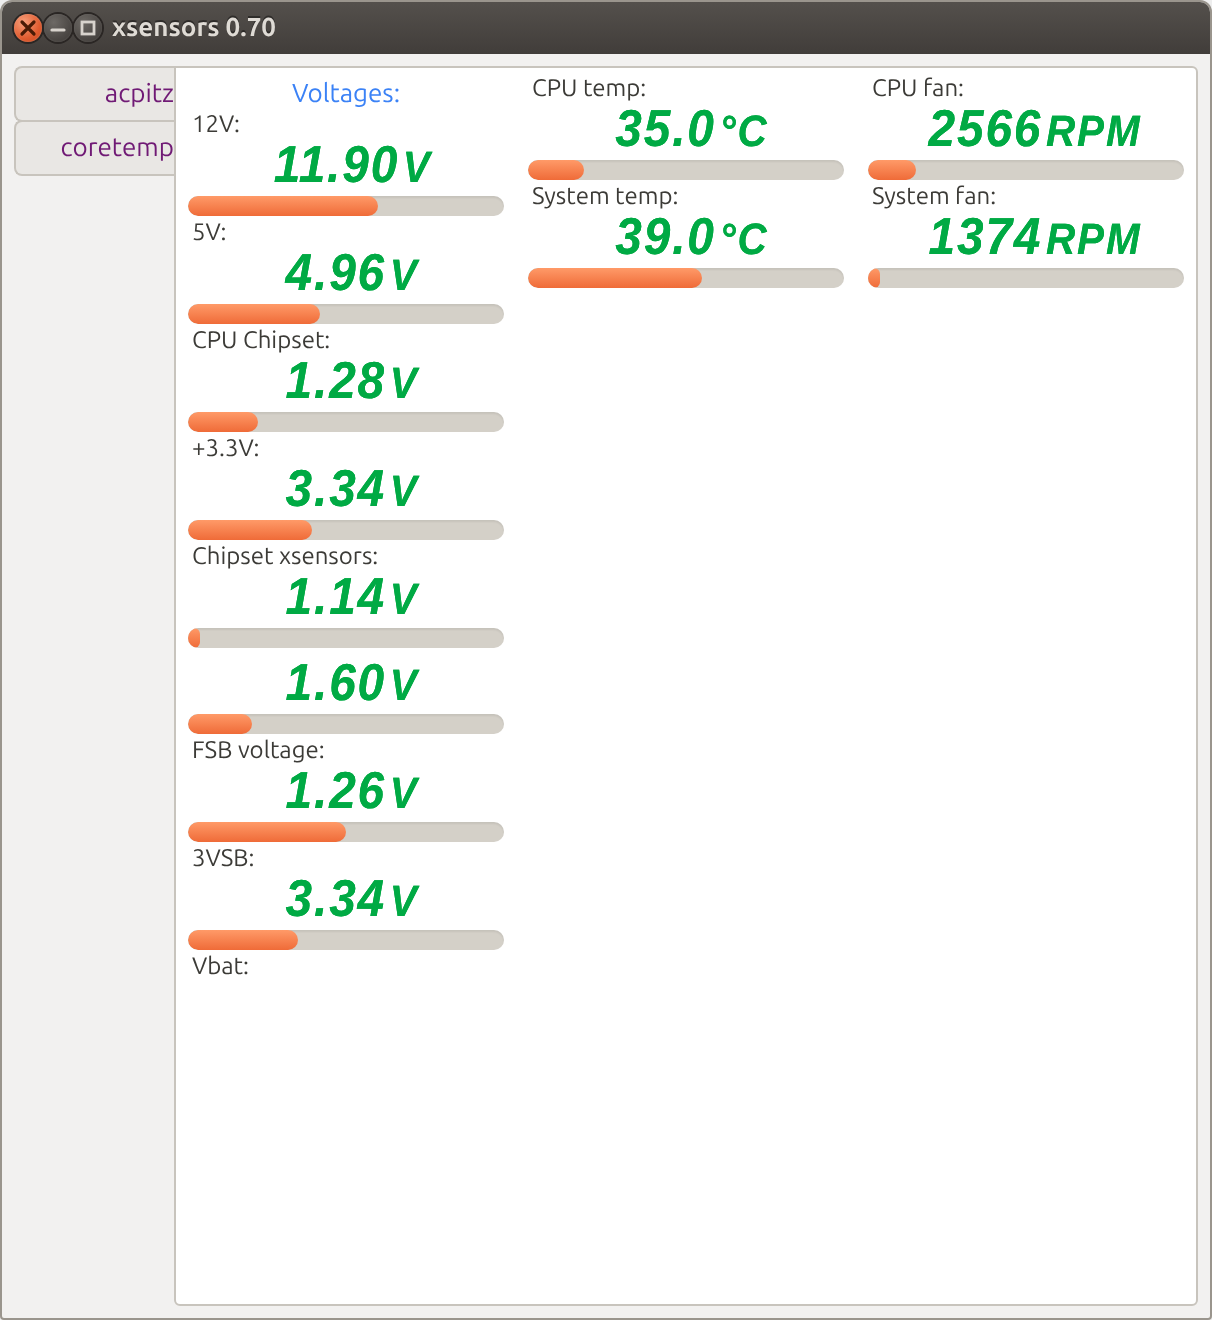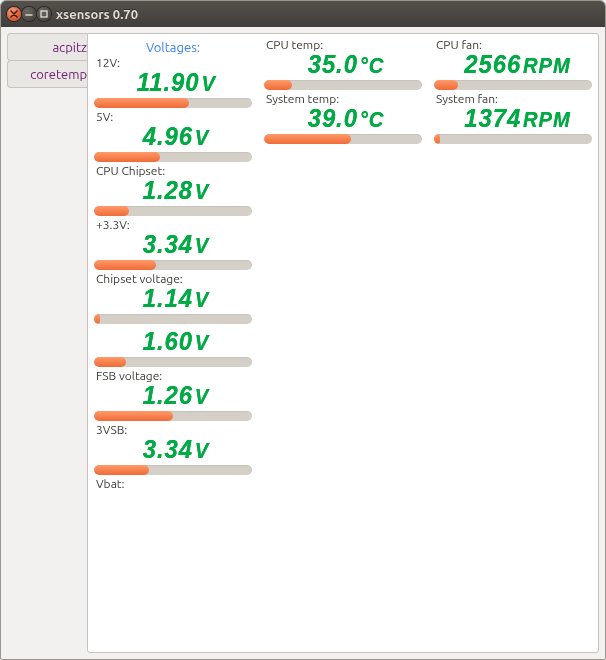--- a/index.html
+++ b/index.html
@@ -101,21 +101,21 @@
               </div>
           </div>
           <div class="sensor">
             <div class="sensor-label">+3.3V:</div>
             <div class="sensor-value"><span class="seg"><span>3.34</span><span class="unit">V</span></span></div>
             <div class="bar">
                 <div class="fill" style="width:39%"></div>
               </div>
           </div>
           <div class="sensor">
-            <div class="sensor-label">Chipset voltage:</div>
+            <div class="sensor-label">Chipset xsensors:</div>
             <div class="sensor-value"><span class="seg"><span>1.14</span><span class="unit">V</span></span></div>
             <div class="bar">
                 <div class="fill" style="width:4%"></div>
               </div>
           </div>
           <div class="sensor">
             <div class="sensor-value"><span class="seg"><span>1.60</span><span class="unit">V</span></span></div>
             <div class="bar">
                 <div class="fill" style="width:20%"></div>
               </div>

